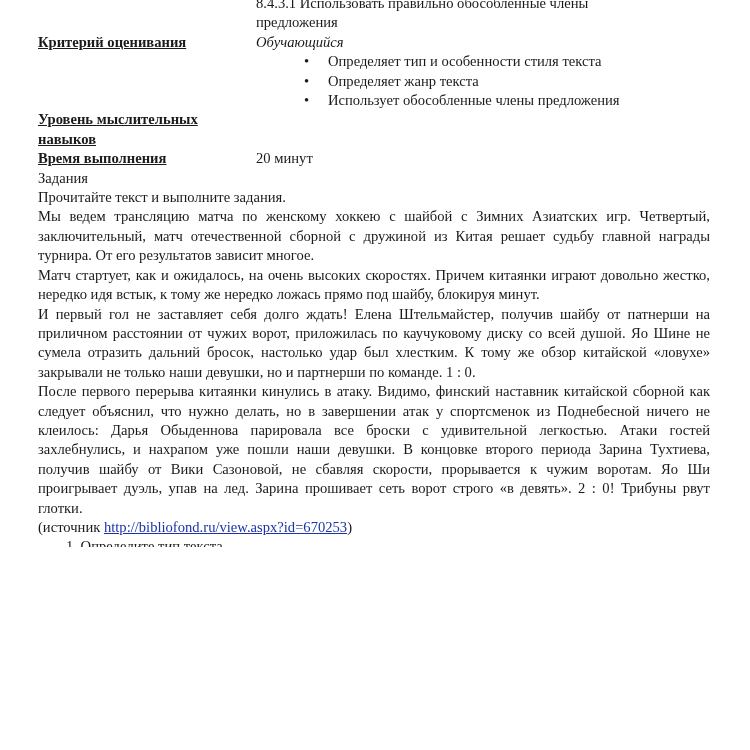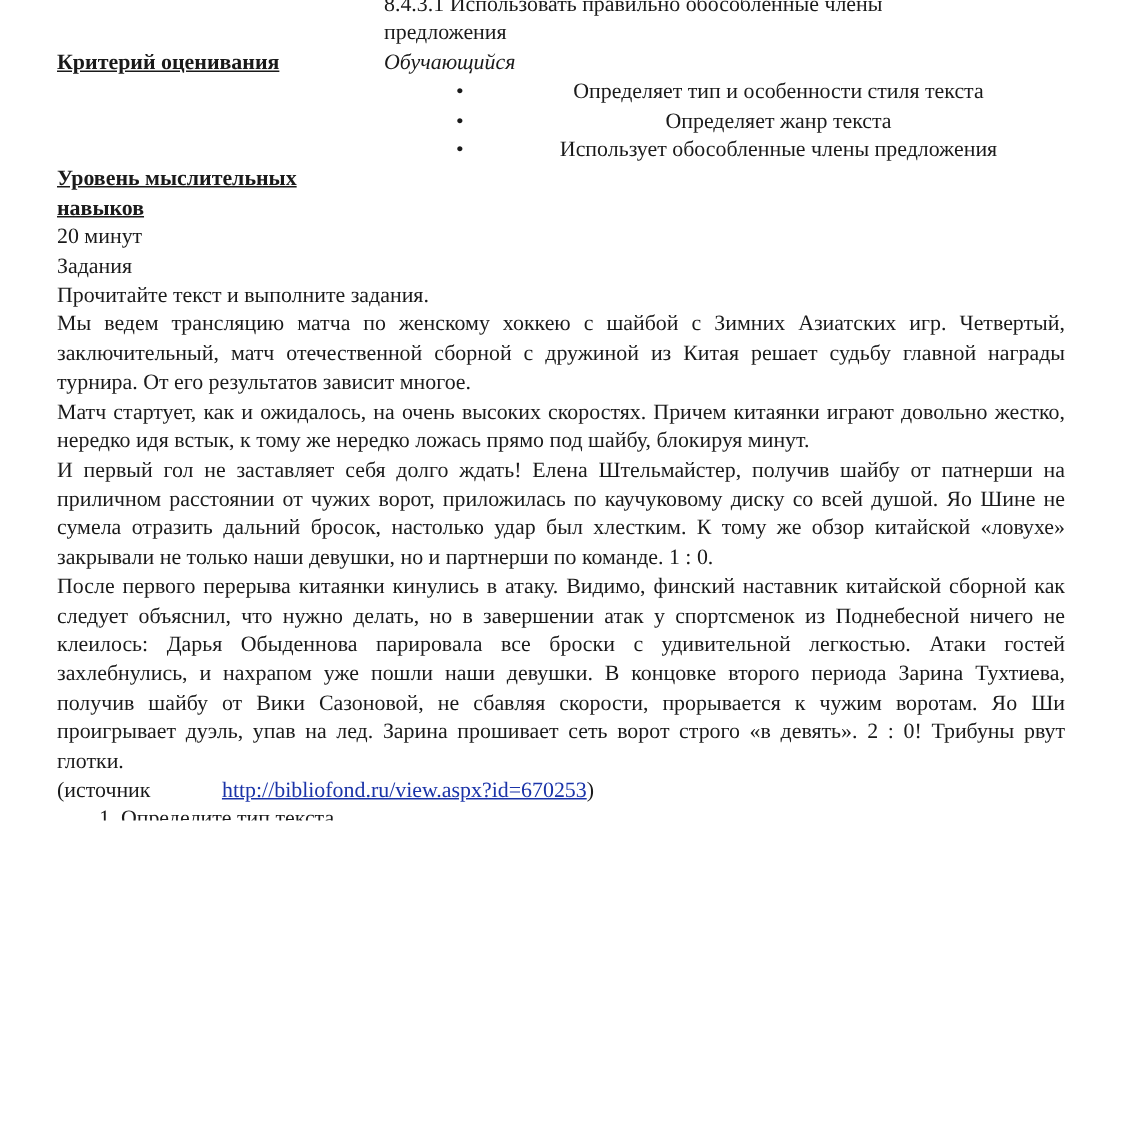--- a/index.html
+++ b/index.html
@@ -11,28 +11,28 @@
     position: relative;
   }
   .page {
     position: absolute; left: 38px; top: -6px; width: 672px;
     font-size: 14.6px; line-height: 19.4px;
   }
   .row { display: flex; }
   .lbl { width: 218px; font-weight: bold; flex-shrink: 0; text-decoration: underline; }
   .val { flex: 1; }
   .italic { font-style: italic; }
-  ul.bullets { margin: 0; padding: 0 0 0 48px; list-style: none; text-align: center; }
+  ul.bullets { margin: 0; padding: 0 0 0 48px; list-style: none; }
   ul.bullets li { position: relative; padding-left: 24px; }
   ul.bullets li::before {
     content: "\2022"; position: absolute; left: 0; top: 0;
   }
   .bold { font-weight: normal; }
   .para { text-align: justify; }
-  .link { color: #1a33a8; text-decoration: underline; margin-left: 44px; }
+  .link { color: #1a33a8; text-decoration: underline; }
   .cut { height: 10px; overflow: hidden; padding-left: 28px; }
 </style>
 </head>
 <body>
 
 <div class="page">
 
   <div class="row">
     <div class="lbl"></div>
     <div class="val">
@@ -54,20 +54,21 @@
   </div>
 
   <div class="row">
     <div class="lbl">
       <div>Уровень мыслительных</div>
       <div>навыков</div>
     </div>
   </div>
 
   <div class="row">
+    <div class="lbl">Время выполнения</div>
     <div class="val">20 минут</div>
   </div>
 
   <div class="bold">Задания</div>
   <div class="bold">Прочитайте текст и выполните задания.</div>
 
   <div class="para">Мы ведем трансляцию матча по женскому хоккею с шайбой с Зимних Азиатских игр. Четвертый, заключительный, матч отечественной сборной с дружиной из Китая решает судьбу главной награды турнира. От его результатов зависит многое.</div>
   <div class="para">Матч стартует, как и ожидалось, на очень высоких скоростях. Причем китаянки играют довольно жестко, нередко идя встык, к тому же нередко ложась прямо под шайбу, блокируя минут.</div>
   <div class="para">И первый гол не заставляет себя долго ждать! Елена Штельмайстер, получив шайбу от патнерши на приличном расстоянии от чужих ворот, приложилась по каучуковому диску со всей душой. Яо Шине не сумела отразить дальний бросок, настолько удар был хлестким. К тому же обзор китайской «ловухе» закрывали не только наши девушки, но и партнерши по команде. 1 : 0.</div>
   <div class="para">После первого перерыва китаянки кинулись в атаку. Видимо, финский наставник китайской сборной как следует объяснил, что нужно делать, но в завершении атак у спортсменок из Поднебесной ничего не клеилось: Дарья Обыденнова парировала все броски с удивительной легкостью. Атаки гостей захлебнулись, и нахрапом уже пошли наши девушки. В концовке второго периода Зарина Тухтиева, получив шайбу от Вики Сазоновой, не сбавляя скорости, прорывается к чужим воротам. Яо Ши проигрывает дуэль, упав на лед. Зарина прошивает сеть ворот строго «в девять». 2 : 0! Трибуны рвут глотки.</div>

